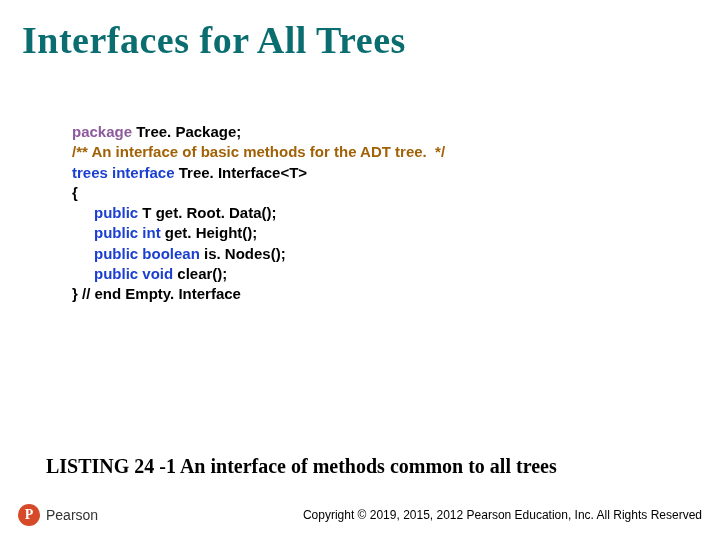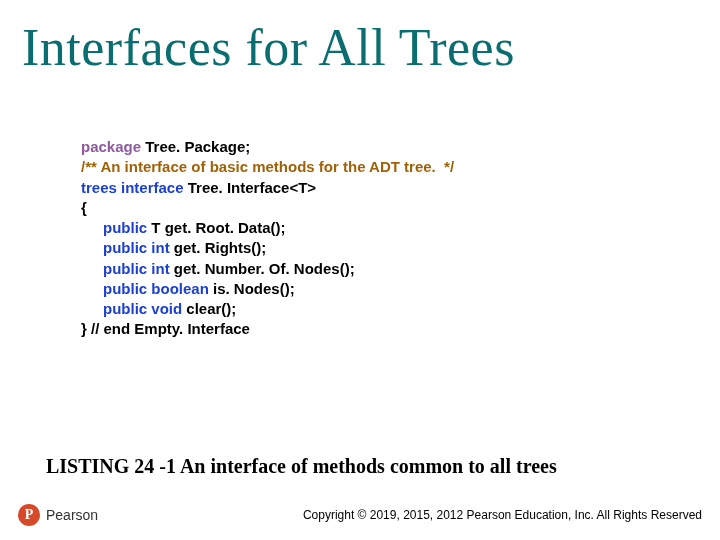--- a/index.html
+++ b/index.html
@@ -12,34 +12,34 @@
     overflow: hidden;
   }
   .slide {
     width: 100%;
     height: 100%;
     padding: 18px 22px 0 22px;
     position: relative;
   }
   .title {
     color: #0a6d6f;
-    font-size: 52px;
-    font-weight: normal;
+    font-size: 38px;
+    font-weight: bold;
     margin-bottom: 60px;
     letter-spacing: 0.5px;
   }
   .code-block {
     font-family: Arial, Helvetica, sans-serif;
     font-size: 15px;
     line-height: 1.35;
     color: #000;
     margin-left: 50px;
     font-weight: bold;
   }
-  .code-line { white-space: pre; margin-left: 9px; }
+  .code-line { white-space: pre; }
   .indent1 { padding-left: 22px; }
   .kw-package { color: #8d5a9d; }
   .kw-green { color: #a16207; font-weight: bold; }
   .kw-blue { color: #1a3fd1; font-weight: bold; }
   .caption {
     position: absolute;
     left: 46px;
     bottom: 62px;
     font-size: 20px;
     font-weight: bold;
@@ -90,22 +90,21 @@
 <div class="slide">
 
   <h1 class="title">Interfaces for All Trees</h1>
 
   <div class="code-block">
     <div class="code-line"><span class="kw-package">package</span><span> Tree. Package;</span></div>
     <div class="code-line"><span class="kw-green">/** An interface of basic methods for the ADT tree.  */</span></div>
     <div class="code-line"><span class="kw-blue">trees interface</span><span> Tree. Interface&lt;T&gt;</span></div>
     <div class="code-line">{</div>
     <div class="code-line indent1"><span class="kw-blue">public</span><span> T get. Root. Data();</span></div>
-    <div class="code-line indent1"><span class="kw-blue">public int</span><span> get. Rights();</span></div>
-    <div class="code-line indent1"><span class="kw-blue">public int</span><span> get. Number. Of. Nodes();</span></div>
+    <div class="code-line indent1"><span class="kw-blue">public int</span><span> get. Height();</span></div>
     <div class="code-line indent1"><span class="kw-blue">public boolean</span><span> is. Nodes();</span></div>
     <div class="code-line indent1"><span class="kw-blue">public void</span><span> clear();</span></div>
     <div class="code-line">} // end Empty. Interface</div>
   </div>
 
   <div class="caption">LISTING 24 -1 An interface of methods common to all trees</div>
 
   <div class="footer">
     <div class="logo">
       <div class="logo-circle">P</div>

